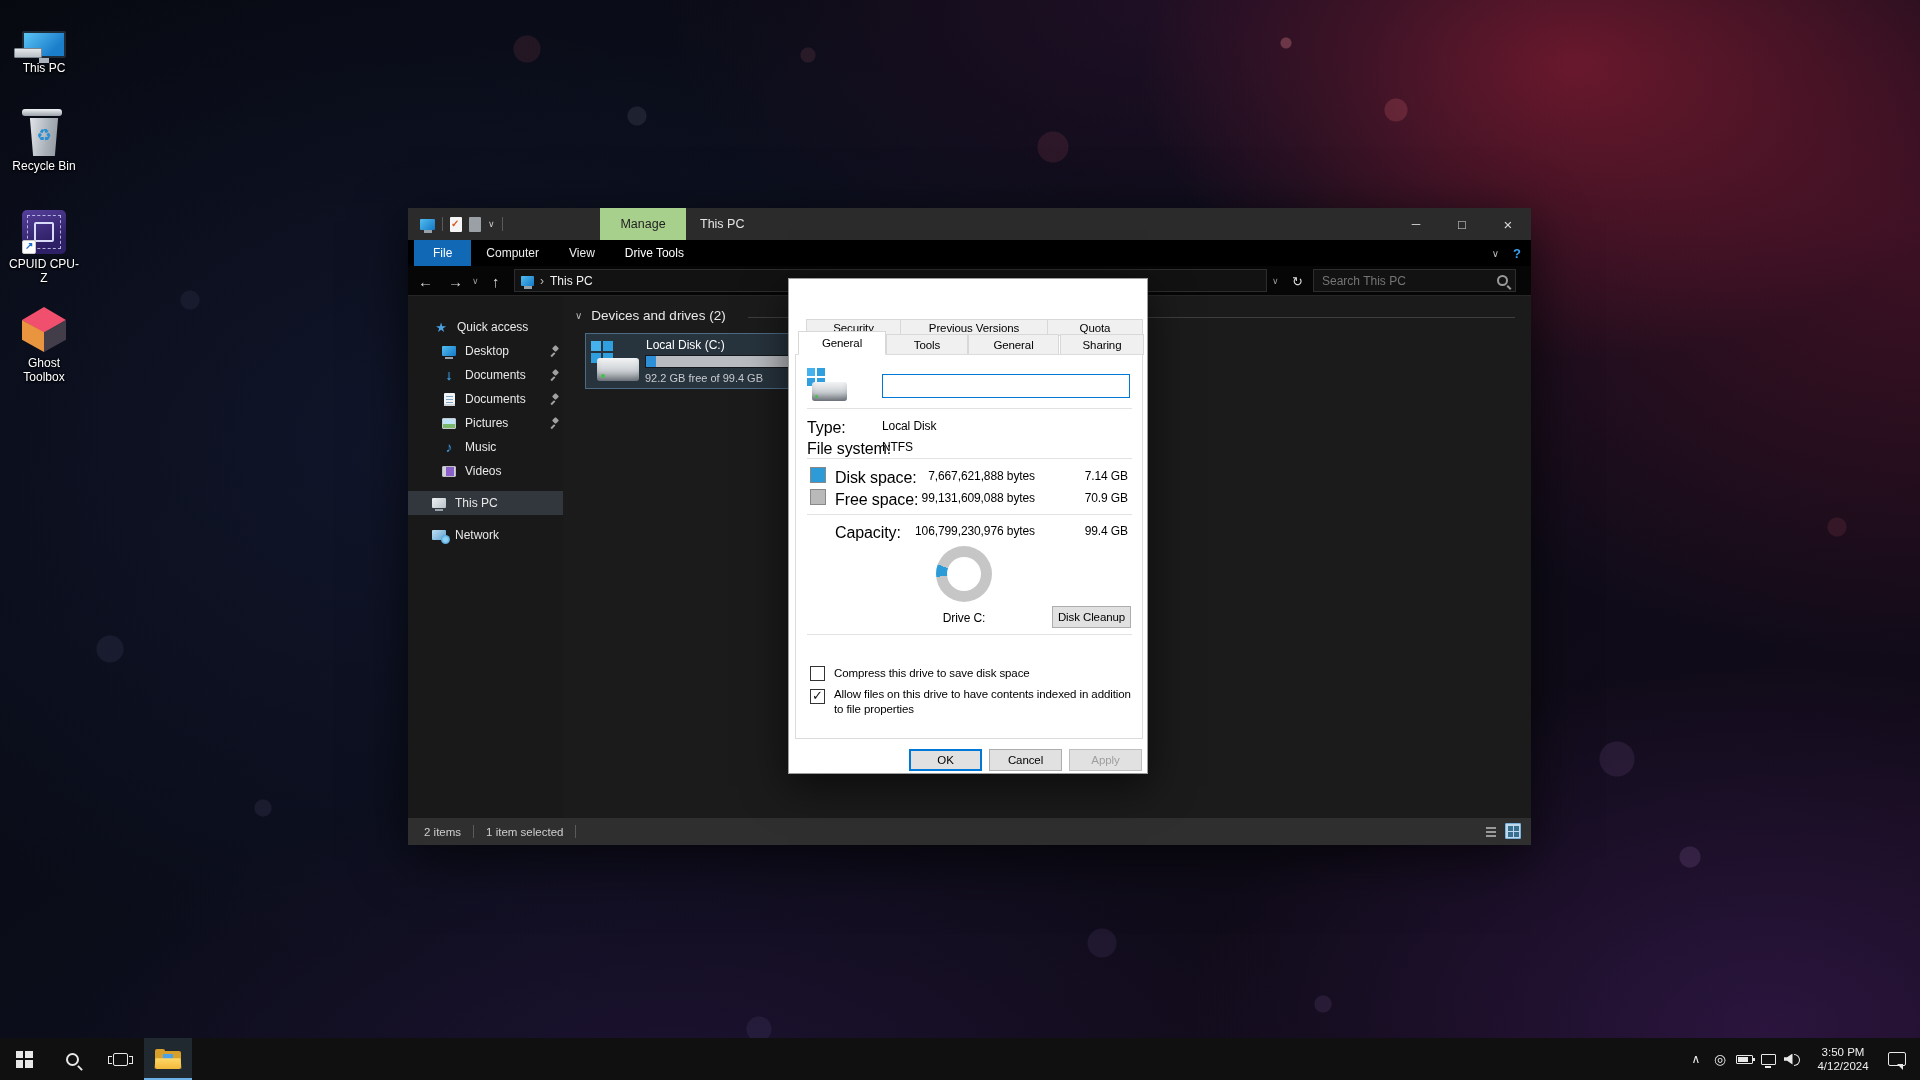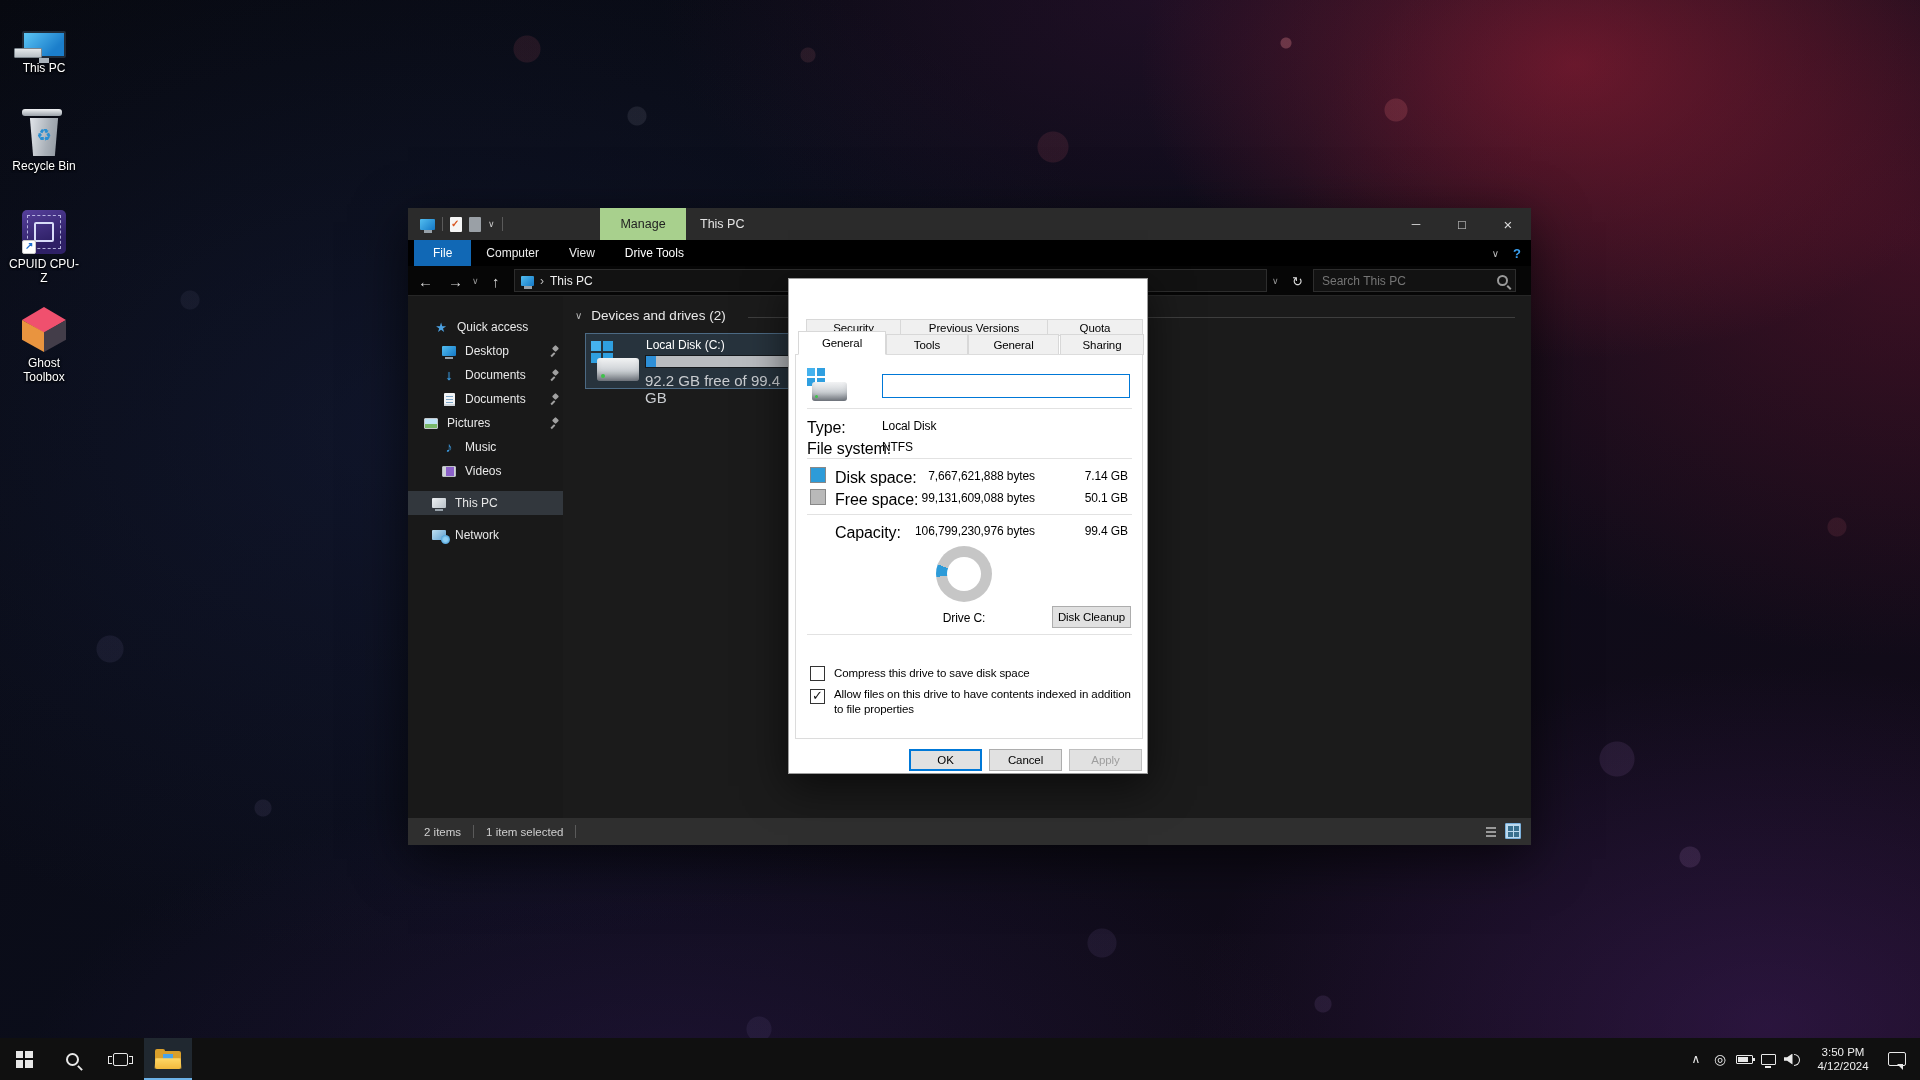--- a/index.html
+++ b/index.html
@@ -105,21 +105,21 @@
   .net-ic{position:relative;width:14px;height:10px;background:linear-gradient(135deg,#bfe0f2,#5f9fcf);border-radius:1px}
   .net-ic::after{content:"";position:absolute;right:-4px;bottom:-4px;width:9px;height:9px;border-radius:50%;background:radial-gradient(circle,#8fd0f5 30%,#2a86c8)}
   .main{position:absolute;left:155px;top:0;right:0;bottom:0}
   .ghead{position:absolute;left:12px;top:12px;display:flex;align-items:center;gap:9px;color:#e9e9e9;font-size:13.5px}
   .gchev{color:#b5b5b5;font-size:10px}
   .gline{position:absolute;left:185px;right:16px;top:21px;height:1px;background:#3e3e3e}
   .tile{position:absolute;left:22px;top:37px;width:215px;height:56px;background:rgba(72,114,152,.28);border:1px solid rgba(122,172,220,.45)}
   .tname{position:absolute;left:60px;top:4px;font-size:12px;color:#fff}
   .tbar{position:absolute;left:59px;top:21px;width:146px;height:13px;background:#b9bcc0;border:1px solid #15191d}
   .tfill{height:100%;background:#2d8fd8}
-  .tfree{position:absolute;left:59px;top:38px;font-size:15px;color:#c9ccd0}
+  .tfree{position:absolute;left:59px;top:38px;font-size:11px;color:#c9ccd0}
   .sbar{position:absolute;left:0;bottom:0;right:0;height:27px;background:#2f2f2f;display:flex;align-items:center;gap:12px;padding-left:16px;color:#cfcfcf;font-size:11.5px}
   .sdiv{width:1px;height:13px;background:#5a5a5a}
   .views{position:absolute;right:10px;top:5px;display:flex;gap:6px}
   .v-list{width:16px;height:16px;position:relative;opacity:.75}
   .v-list::after{content:"";position:absolute;left:3px;top:4px;width:10px;height:2px;background:#bdbdbd;box-shadow:0 4px 0 #bdbdbd,0 8px 0 #bdbdbd}
   .v-thumb{width:16px;height:16px;background:#bcd9ee;border:1px solid #7ab0dc;border-radius:1px;position:relative}
   .v-thumb::after{content:"";position:absolute;left:2px;top:2px;width:5px;height:5px;background:#39708f;box-shadow:6px 0 0 #39708f,0 6px 0 #39708f,6px 6px 0 #39708f}
   
   .dlg{position:absolute;left:788px;top:278px;width:360px;height:496px;background:#fff;border:1px solid #9d9d9d;box-shadow:0 12px 40px rgba(0,0,0,.6);color:#000;font-size:12px;letter-spacing:-.1px}
   .dtb{position:absolute;left:0;top:0;right:0;height:28px;background:#fff;display:flex;align-items:center;gap:7px;padding-left:9px}
@@ -285,21 +285,21 @@
         <span>Documents</span>
         <span class="pin"></span>
       </div>
       <div class="srow" style="top:91px;padding-left:33px">
         <span class="ic">
             <span class="doc-ic"></span>
           </span>
         <span>Documents</span>
         <span class="pin"></span>
       </div>
-      <div class="srow" style="top:115px;padding-left:15px">
+      <div class="srow" style="top:115px;padding-left:33px">
         <span class="ic">
             <span class="pic-ic"></span>
           </span>
         <span>Pictures</span>
         <span class="pin"></span>
       </div>
       <div class="srow" style="top:139px;padding-left:33px">
         <span class="ic">
             <span class="note">♪</span>
           </span>
@@ -412,21 +412,21 @@
     <div class="psep" style="top:103px"></div>
 
     <span class="swatch" style="top: 112px; background: rgb(45, 155, 216);"></span>
     <span class="plabel" style="left:39px;top:114px">Disk space:</span>
     <span class="bytes" style="top:114px">7,667,621,888 bytes</span>
     <span class="gbsz" style="top:114px">7.14 GB</span>
 
     <span class="swatch" style="top: 134px; background: rgb(185, 185, 185);"></span>
     <span class="plabel" style="left:39px;top:136px">Free space:</span>
     <span class="bytes" style="top:136px">99,131,609,088 bytes</span>
-    <span class="gbsz" style="top:136px">50.1 GB</span>
+    <span class="gbsz" style="top:136px">70.9 GB</span>
 
     <div class="psep" style="top:159px"></div>
 
     <span class="plabel" style="left:39px;top:169px">Capacity:</span>
     <span class="bytes" style="top:169px">106,799,230,976 bytes</span>
     <span class="gbsz" style="top:169px">99.4 GB</span>
 
     <div class="donut" style="background: conic-gradient(from 264deg, rgb(45, 155, 216) 0deg, rgb(45, 155, 216) 25.92deg, rgb(198, 198, 198) 25.92deg, rgb(198, 198, 198) 360deg);"></div>
     <span class="dcap">Drive C:</span>
     <div class="wbtn" style="left:256px;top:251px;width:79px">

